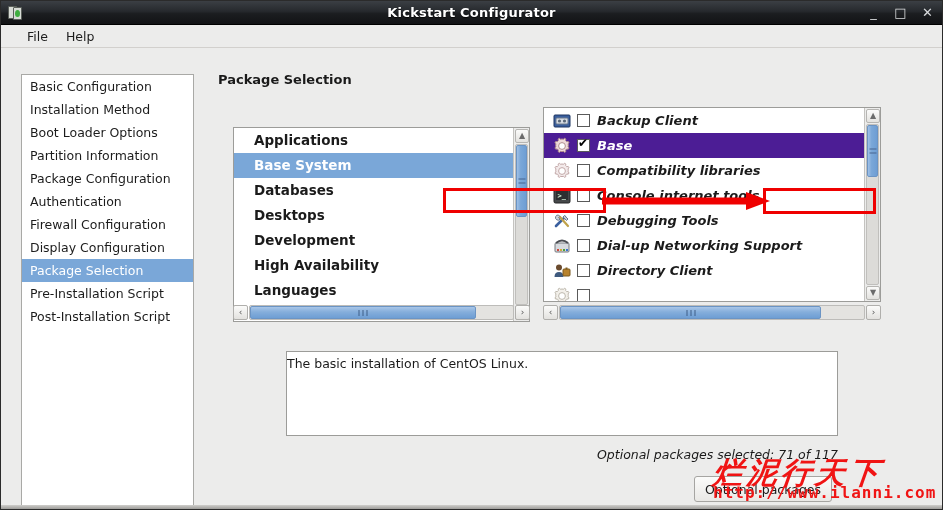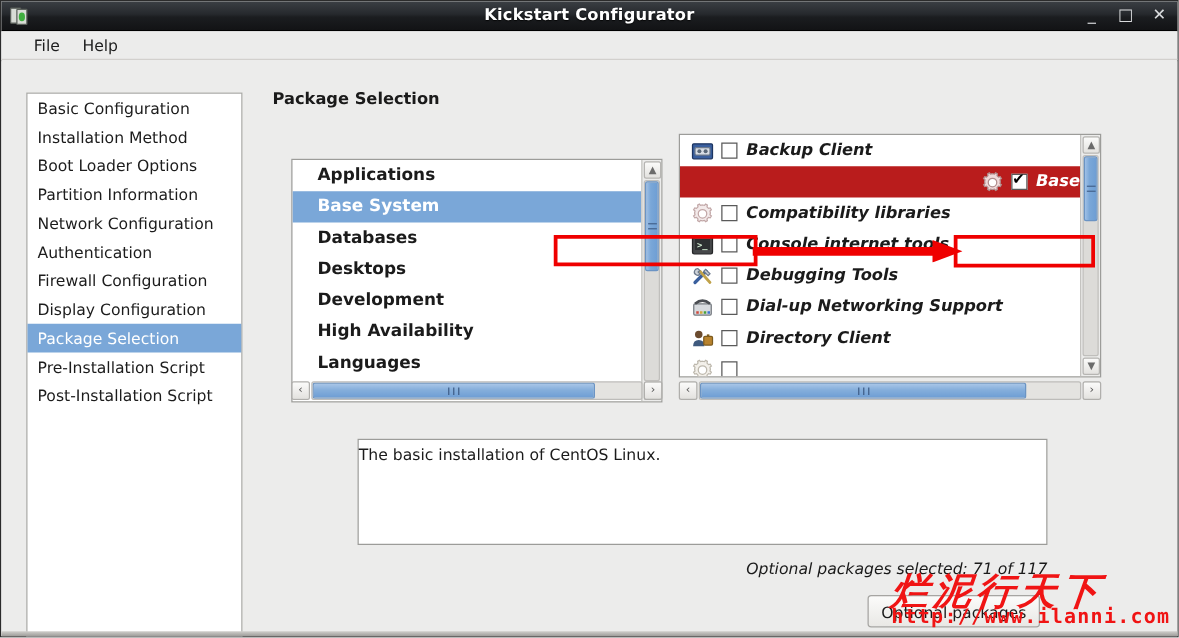--- a/index.html
+++ b/index.html
@@ -125,21 +125,21 @@
   }
   .grp-row.selected { background: #7aa7d8; color: #ffffff; }
 
   .pkg-row {
     height: 25px;
     display: flex; align-items: center;
     padding-left: 8px;
     font-size: 13px; font-weight: bold; color: #1b1b1b;
     white-space: nowrap; cursor: default; font-style: italic;
   }
-  .pkg-row.selected { background: #b91c1c; color: #ffffff; justify-content: flex-end; }
+  .pkg-row.selected { background: #4c1d95; color: #ffffff; }
   .pkg-check {
     width: 13px; height: 13px; flex: none;
     background: #ffffff; border: 1px solid #5a5a5a;
     margin-right: 7px; position: relative;
   }
   .pkg-check.checked::after {
     content: "✔";
     position: absolute; left: 0px; top: -3px;
     font-size: 12px; color: #000; line-height: 13px;
   }
@@ -299,21 +299,21 @@
     <div class="menu-item">Help</div>
   </div>
 
   <div id="body">
 
     <div id="sidebar">
       <div class="side-item">Basic Configuration</div>
       <div class="side-item">Installation Method</div>
       <div class="side-item">Boot Loader Options</div>
       <div class="side-item">Partition Information</div>
-      <div class="side-item">Network Configuration</div>
+      <div class="side-item">Package Configuration</div>
       <div class="side-item">Authentication</div>
       <div class="side-item">Firewall Configuration</div>
       <div class="side-item">Display Configuration</div>
       <div class="side-item selected">Package Selection</div>
       <div class="side-item">Pre-Installation Script</div>
       <div class="side-item">Post-Installation Script</div>
     </div>
 
     <div id="content">
 

